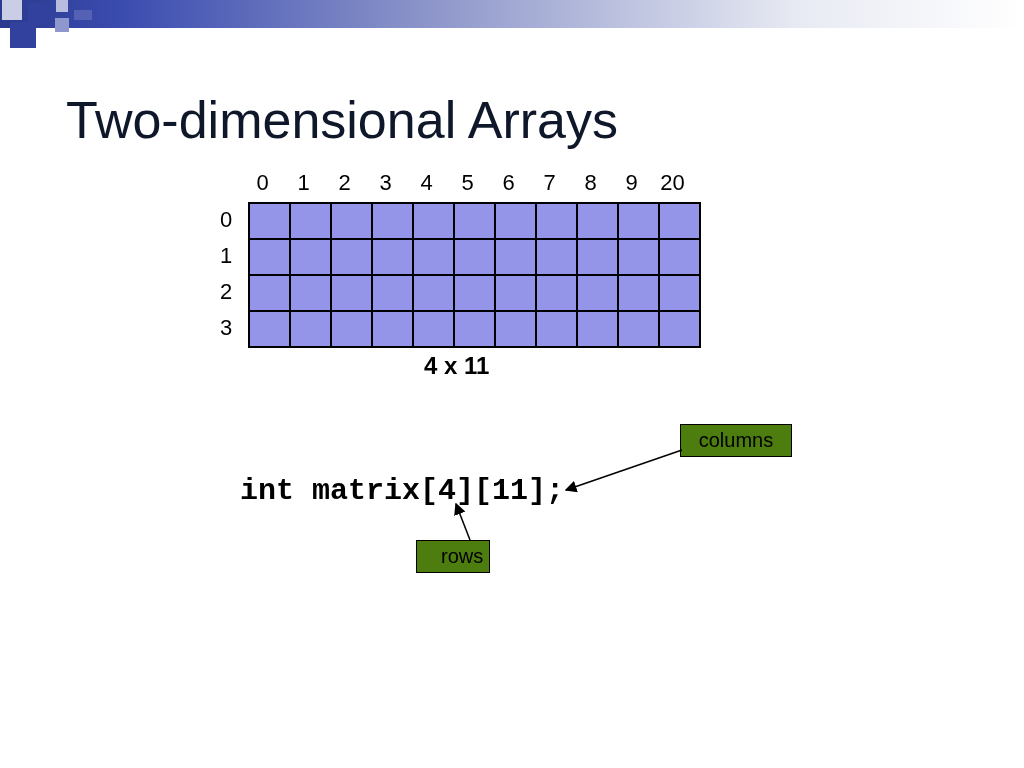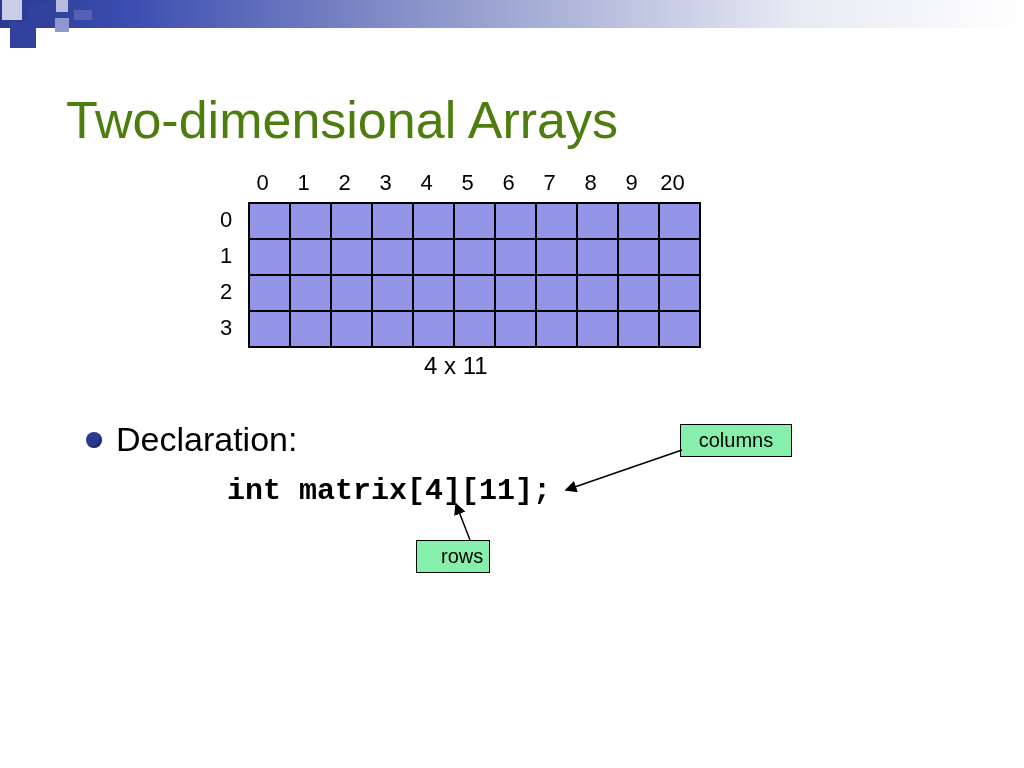--- a/index.html
+++ b/index.html
@@ -36,21 +36,21 @@
   .slide {
     position: absolute;
     top: 50px; left: 0; width: 1024px; height: 718px;
   }
 
   .title {
     position: absolute;
     top: 40px; left: 66px;
     font-size: 52px;
     font-weight: 400;
-    color: #4d7c0f;
+    color: #0f172a;
     font-family: Arial, sans-serif;
   }
 
   
   .grid-wrap {
     position: absolute;
     top: 120px; left: 248px;
   }
   .col-labels {
     display: flex;
@@ -80,20 +80,21 @@
     grid-template-rows: repeat(4, 36px);
   }
   .cell {
     background: #9494e8;
     border: 1px solid #000;
   }
   .dim-label {
     position: absolute;
     top: 182px; left: 176px;
     font-size: 24px;
+    font-weight: bold;
   }
 
   
   .bullet-row {
     position: absolute;
     top: 370px; left: 86px;
     display: flex;
     align-items: center;
     gap: 14px;
   }
@@ -104,30 +105,30 @@
     box-shadow: inset -2px -2px 0 rgba(0,0,0,.25);
     flex: none;
   }
   .decl {
     font-size: 34px;
     color: #000;
   }
 
   .code {
     position: absolute;
-    top: 424px; left: 227px;
+    top: 424px; left: 240px;
     font-family: "Courier New", Courier, monospace;
     font-weight: bold;
     font-size: 30px;
   }
 
   
   .callout {
     position: absolute;
-    background: #86efac;
+    background: #4d7c0f;
     border: 1px solid #000;
     font-size: 20px;
     padding: 4px 14px;
     text-align: center;
   }
   .callout.columns { top: 374px; left: 680px; width: 112px; }
   .callout.rows    { top: 490px; left: 416px; width: 74px; padding-left: 24px; }
 
   
   svg.arrows {
@@ -216,24 +217,20 @@
         <div class="cell"></div>
         <div class="cell"></div>
         <div class="cell"></div>
         <div class="cell"></div>
         <div class="cell"></div>
         <div class="cell"></div>
       </div>
     <div class="dim-label">4 x 11</div>
   </div>
 
-  <div class="bullet-row">
-    <div class="bullet-icon"></div>
-    <div class="decl">Declaration:</div>
-  </div>
 
   <div class="code">int matrix[4][11];</div>
 
   <div class="callout columns">columns</div>
   <div class="callout rows">rows</div>
 
   <svg class="arrows">
     <defs>
       <marker id="arrowhead" markerWidth="8" markerHeight="8" refX="7" refY="4" orient="auto">
         <path d="M0,0 L8,4 L0,8 Z" fill="#000"></path>

